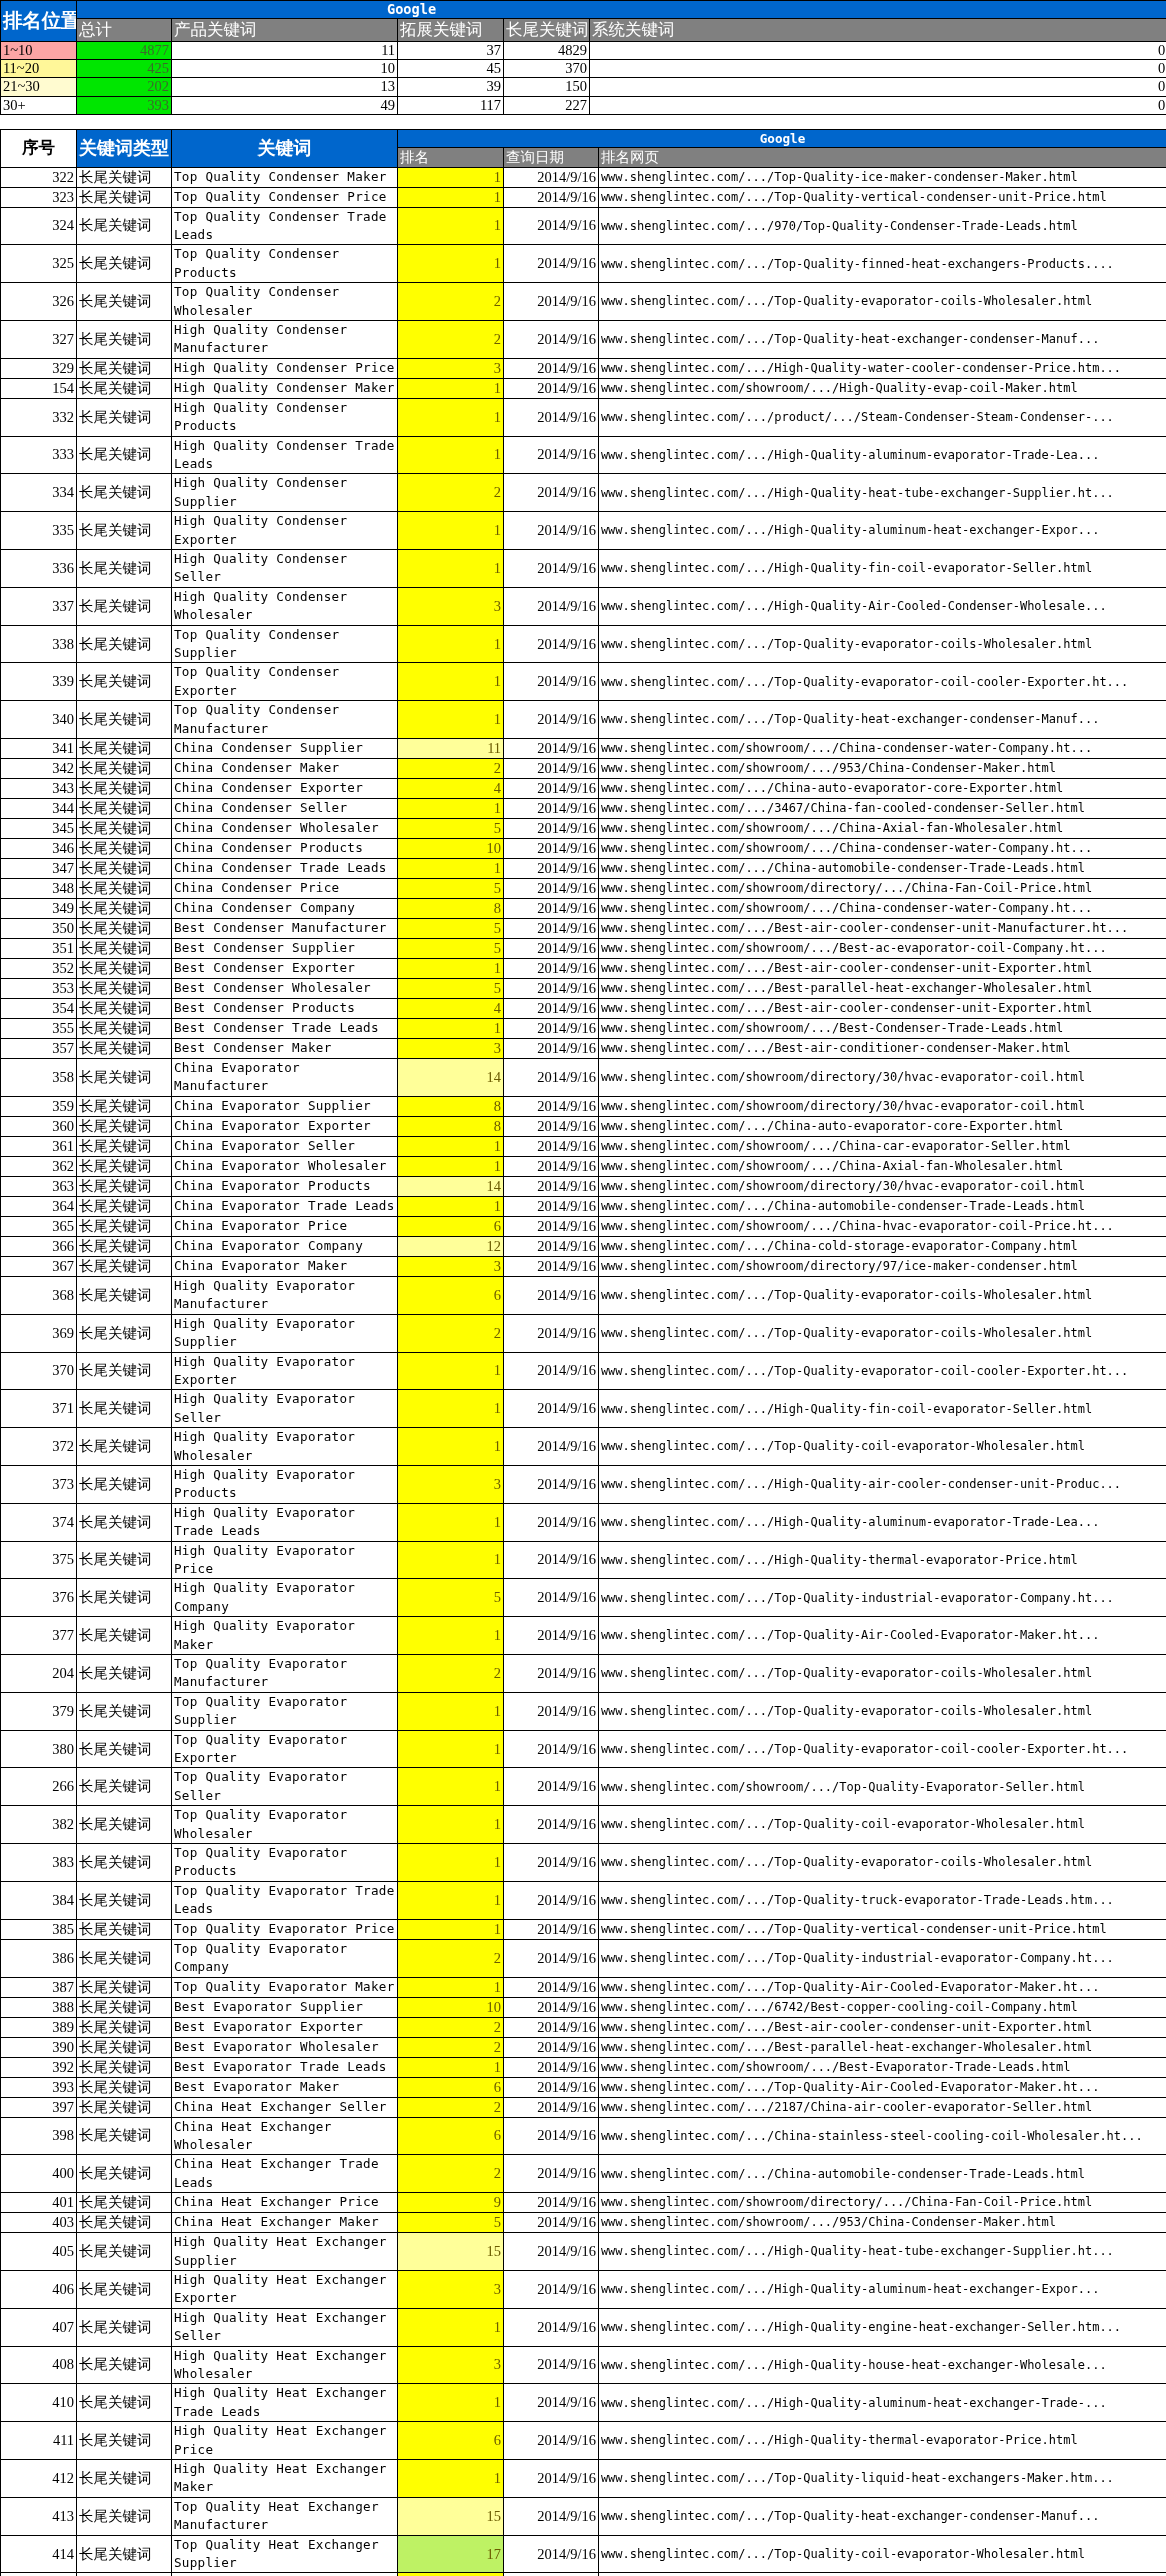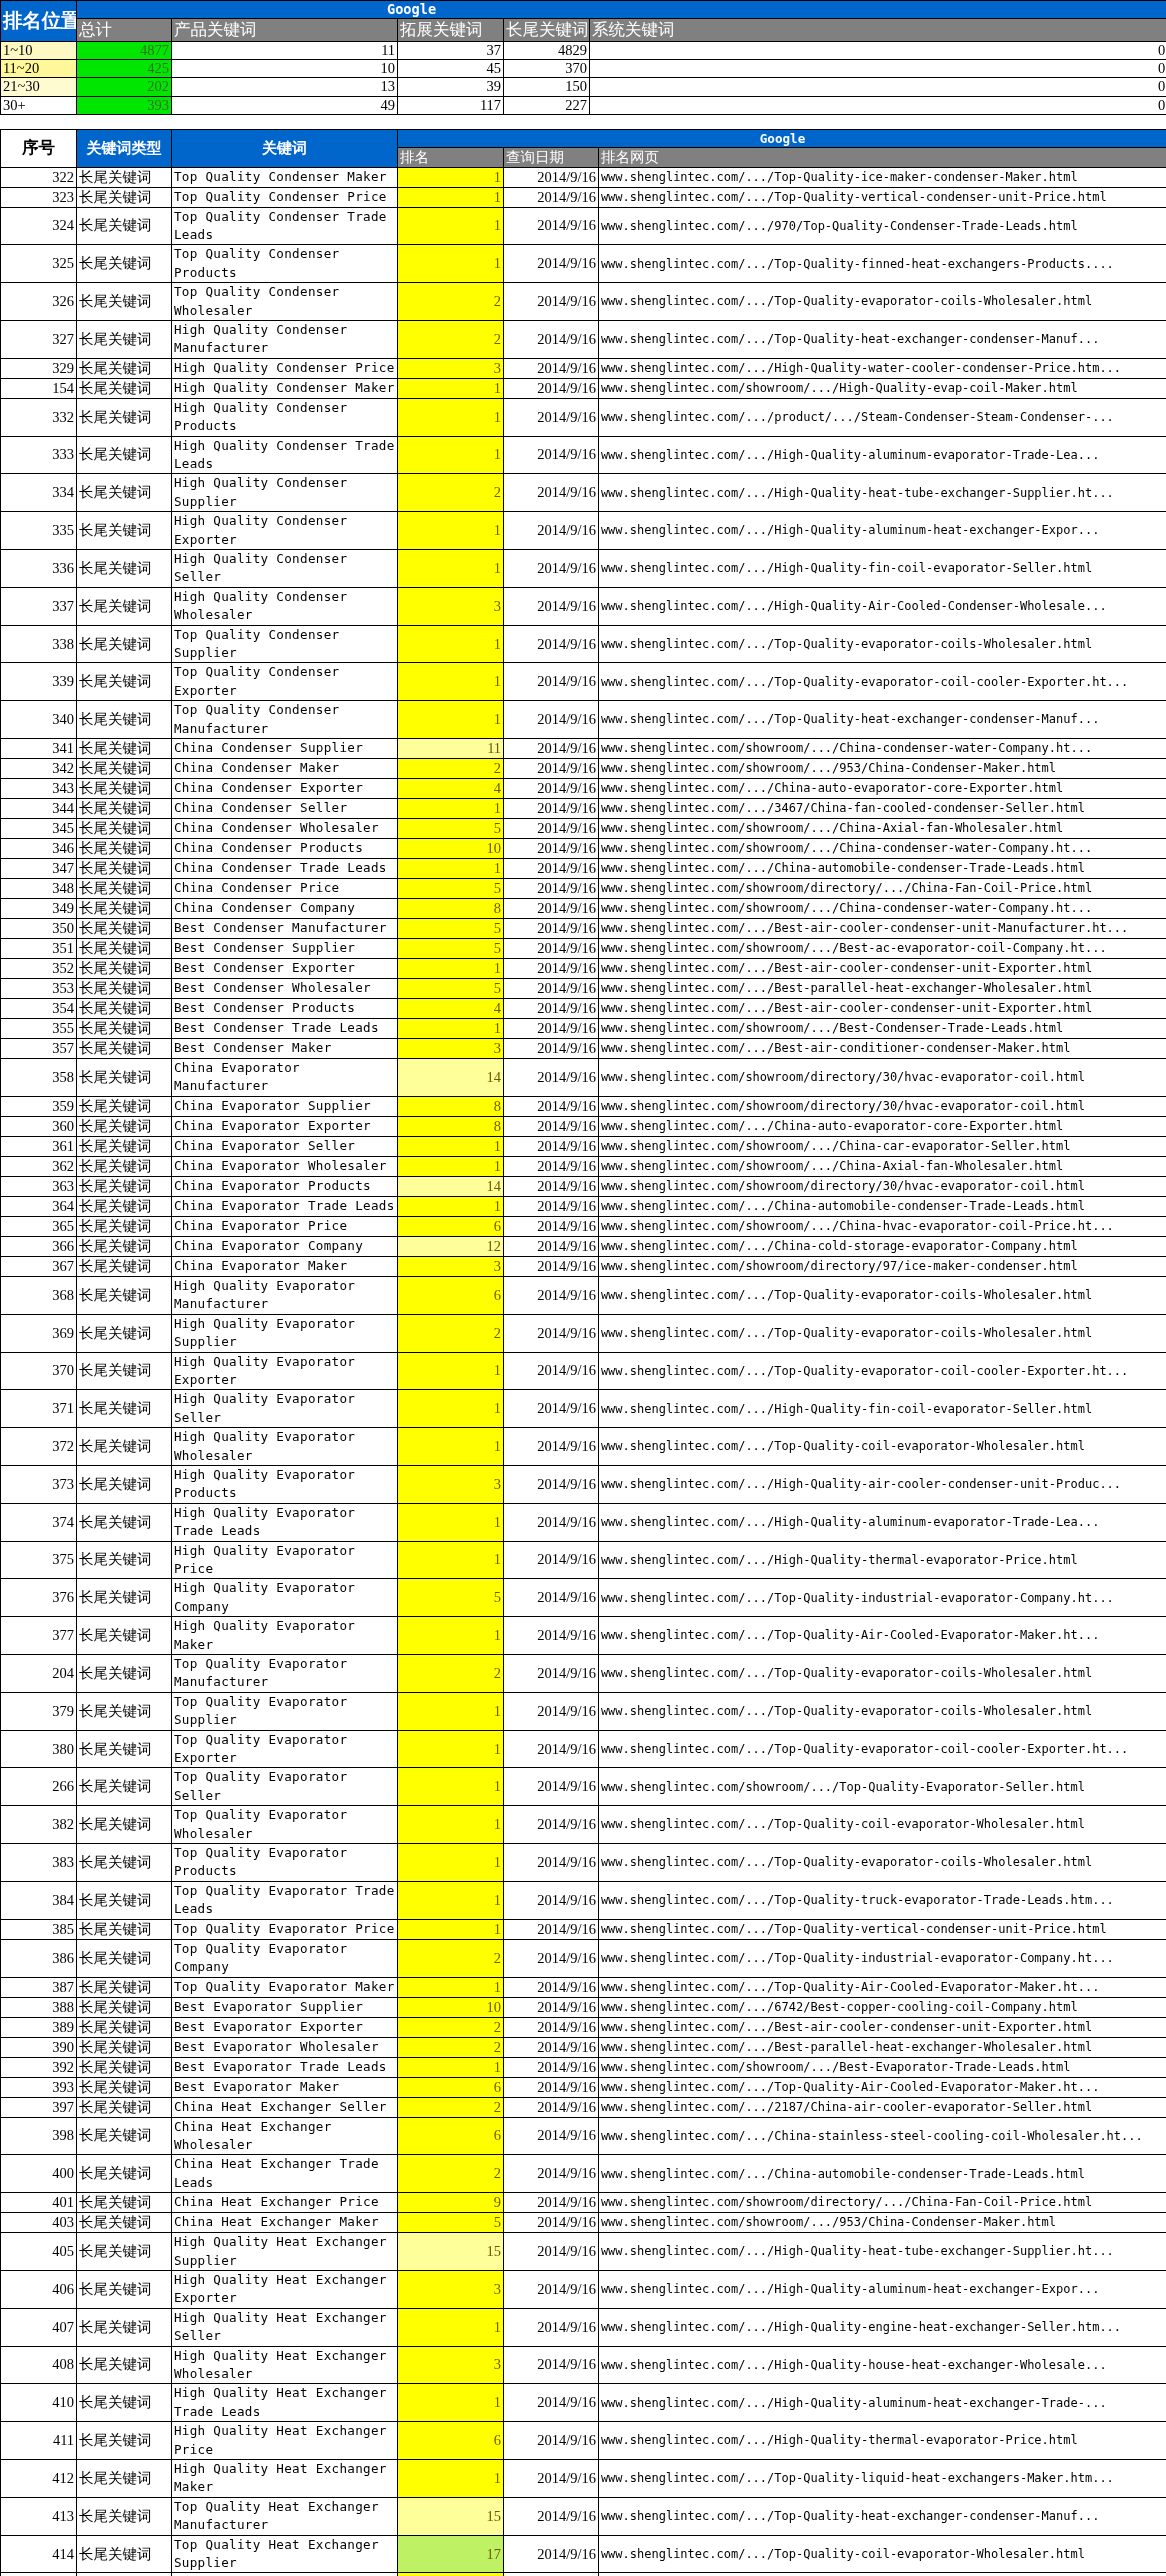--- a/index.html
+++ b/index.html
@@ -10,21 +10,21 @@
   .sum td { height:17.4px; font-size:14.5px; font-family:"Liberation Serif",serif; }
   .sum .h1 { background:#0066cc; color:#fff; height:16.5px; font-size:13.6px; font-weight:bold; font-family:"DejaVu Sans Mono",monospace; padding-left:11.6px; }
   .sum .rp { background:#0066cc; color:#fff; font-size:19.4px; font-weight:bold; font-family:"DejaVu Sans",sans-serif; vertical-align:middle; }
   .sum .h2 { background:#808080; color:#fff; font-size:16.5px; height:18.4px; font-family:"DejaVu Sans",sans-serif; }
   .sum .num { text-align:right; }
   .sum .tot { background:#00e600; color:#3b6b2b; text-align:right; }
   .lbl { font-family:"Liberation Serif",serif; }
   .main { position:absolute; left:0; top:129px; width:1167px; }
   .main th { font-weight:bold; }
   .main .seqh { background:#fff; color:#000; font-size:16.5px; font-family:"DejaVu Sans",sans-serif; }
-  .main .blueh { background:#0066cc; color:#fff; font-size:15px; font-family:"DejaVu Sans",sans-serif; }
+  .main .blueh { background:#0066cc; color:#fff; font-size:18px; font-family:"DejaVu Sans",sans-serif; }
   .main .gh { background:#0066cc; color:#fff; height:16.5px; font-size:12.6px; font-family:"DejaVu Sans Mono",monospace; }
   .main .grayh { background:#808080; color:#fff; font-size:14.5px; font-weight:normal; text-align:left; height:18.4px; font-family:"DejaVu Sans",sans-serif; }
   .main td { font-size:12.6px; vertical-align:middle; }
   .main td.seq { text-align:right; font-family:"Liberation Serif",serif; font-size:14.5px; }
   .main td.type { font-family:"DejaVu Sans",sans-serif; font-size:14.5px; }
   .main td.kw { white-space:normal; line-height:18.4px; word-break:normal; font-size:12.6px; letter-spacing:0.3px; }
   .main td.rank { text-align:right; font-family:"Liberation Serif",serif; font-size:14.5px; color:#6b5b00; }
   .main td.date { text-align:right; font-family:"Liberation Serif",serif; font-size:14.5px; }
   .main td.url { white-space:normal; line-height:18.4px; font-size:12px; }
   .r1 td { height:17.4px; }
@@ -50,21 +50,21 @@
   <tr>
     <td class="h2">总计</td>
     <td class="h2">产品关键词</td>
     <td class="h2">拓展关键词</td>
     <td class="h2">长尾关键词</td>
     <td class="h2">系统关键词</td>
   </tr>
   </tbody>
     <tbody id="sum-body">
       <tr>
-        <td class="lbl" style="background: #fef9c3;">1~10</td>
+        <td class="lbl" style="background: #fca5a5;">1~10</td>
         <td class="tot">4877</td>
         <td class="num">11</td>
         <td class="num">37</td>
         <td class="num">4829</td>
         <td class="num">0</td>
       </tr>
       <tr>
         <td class="lbl" style="background: rgb(255, 247, 153);">11~20</td>
         <td class="tot">425</td>
         <td class="num">10</td>

